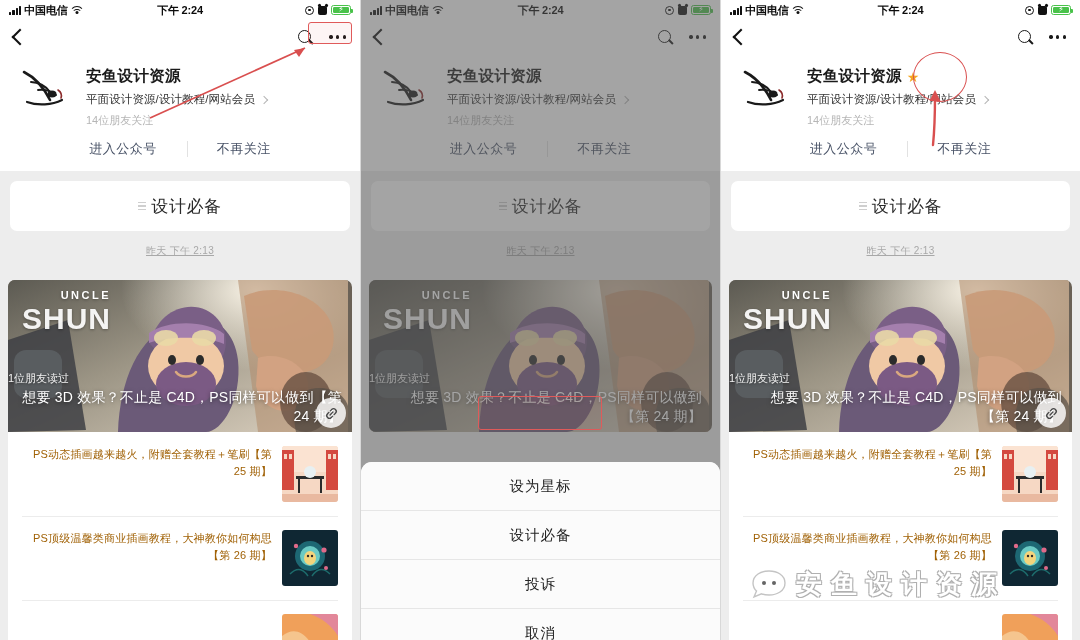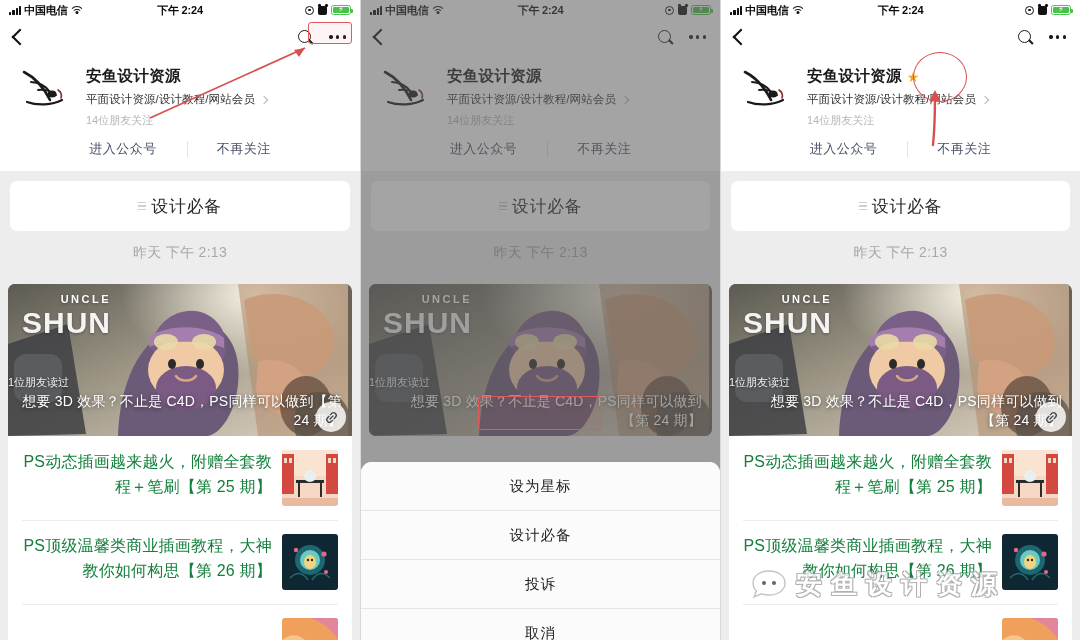--- a/index.html
+++ b/index.html
@@ -116,41 +116,41 @@
   
   .content { background:#ededed; padding: 10px 10px 0 10px; }
   .menucard {
     background:#fff; border-radius:7px; height:50px;
     display:flex; align-items:center; justify-content:center; gap:5px;
   }
   .ic-menu { display:flex; flex-direction:column; gap:2px; }
   .ic-menu i{display:block;width:8px;height:1.1px;background:#cfcfcf;}
   .menucard-label { font-size:17px; color:#2b2b2b; letter-spacing:.6px; }
 
-  .timestamp { text-align:center; font-size:14px; color:#a8a8a8; padding:13px 0 10px 0; letter-spacing:.3px; }
+  .timestamp { text-align:center; font-size:10px; color:#a8a8a8; padding:13px 0 10px 0; letter-spacing:.3px;text-decoration:underline; }
 
   .msgcard { background:#fff; border-radius:7px; overflow:hidden; margin:12px -2px;text-align:right; }
 
   .cover { position:relative; height:152px; overflow:hidden; background:#6b6257; }
   .cover-ttl { position:absolute; left:14px; top:10px; color:#fff; line-height:1; text-shadow:0 1px 3px rgba(0,0,0,.35); }
   .cover-ttl .k1 { font-size:11px; font-weight:bold; letter-spacing:2.5px; display:block; }
   .cover-ttl .k2 { font-size:30px; font-weight:bold; letter-spacing:1px; display:block; margin-top:3px; opacity:.92; }
   .cover-meta { position:absolute; left:0; bottom:46px; color:#f2f2f2; font-size:11px; text-shadow:0 1px 3px rgba(0,0,0,.5); }
   .cover-head { position:absolute; left:14px; right:10px; bottom:6px; color:#fff; font-size:14px; line-height:1.35; text-shadow:0 1px 4px rgba(0,0,0,.55); letter-spacing:.2px; }
   .link-bubble {
     position:absolute; right:6px; bottom:4px; width:30px;height:30px;border-radius:50%;
     background:rgba(255,255,255,.82); display:flex;align-items:center;justify-content:center;
   }
   .link-bubble svg{display:block;}
 
   .arow { display:flex; align-items:flex-start; padding:14px 14px 14px 14px; gap:10px; position:relative; }
   .arow + .arow::before, .arow-sep::before {
     content:""; position:absolute; left:14px; right:14px; top:0; height:1px; background:#ececec;
   }
-  .arow-title { flex:1; font-size:16px; line-height:1.55; color:#15803d; letter-spacing:.2px; }
+  .arow-title { flex:1; font-size:11px; line-height:1.55; color:#a16207; letter-spacing:.2px; }
   .thumb { width:56px;height:56px;flex:0 0 56px;border-radius:3px;overflow:hidden;position:relative; }
 
   
   .dim { position:absolute; inset:0; background:rgba(90,90,90,.55); }
   .sheet {
     position:absolute; left:0; right:0; bottom:-18px;
     background:#f7f7f7; border-radius:11px 11px 0 0; overflow:hidden;
   }
   .sheet-item {
     height:49px; display:flex;align-items:center;justify-content:center;

